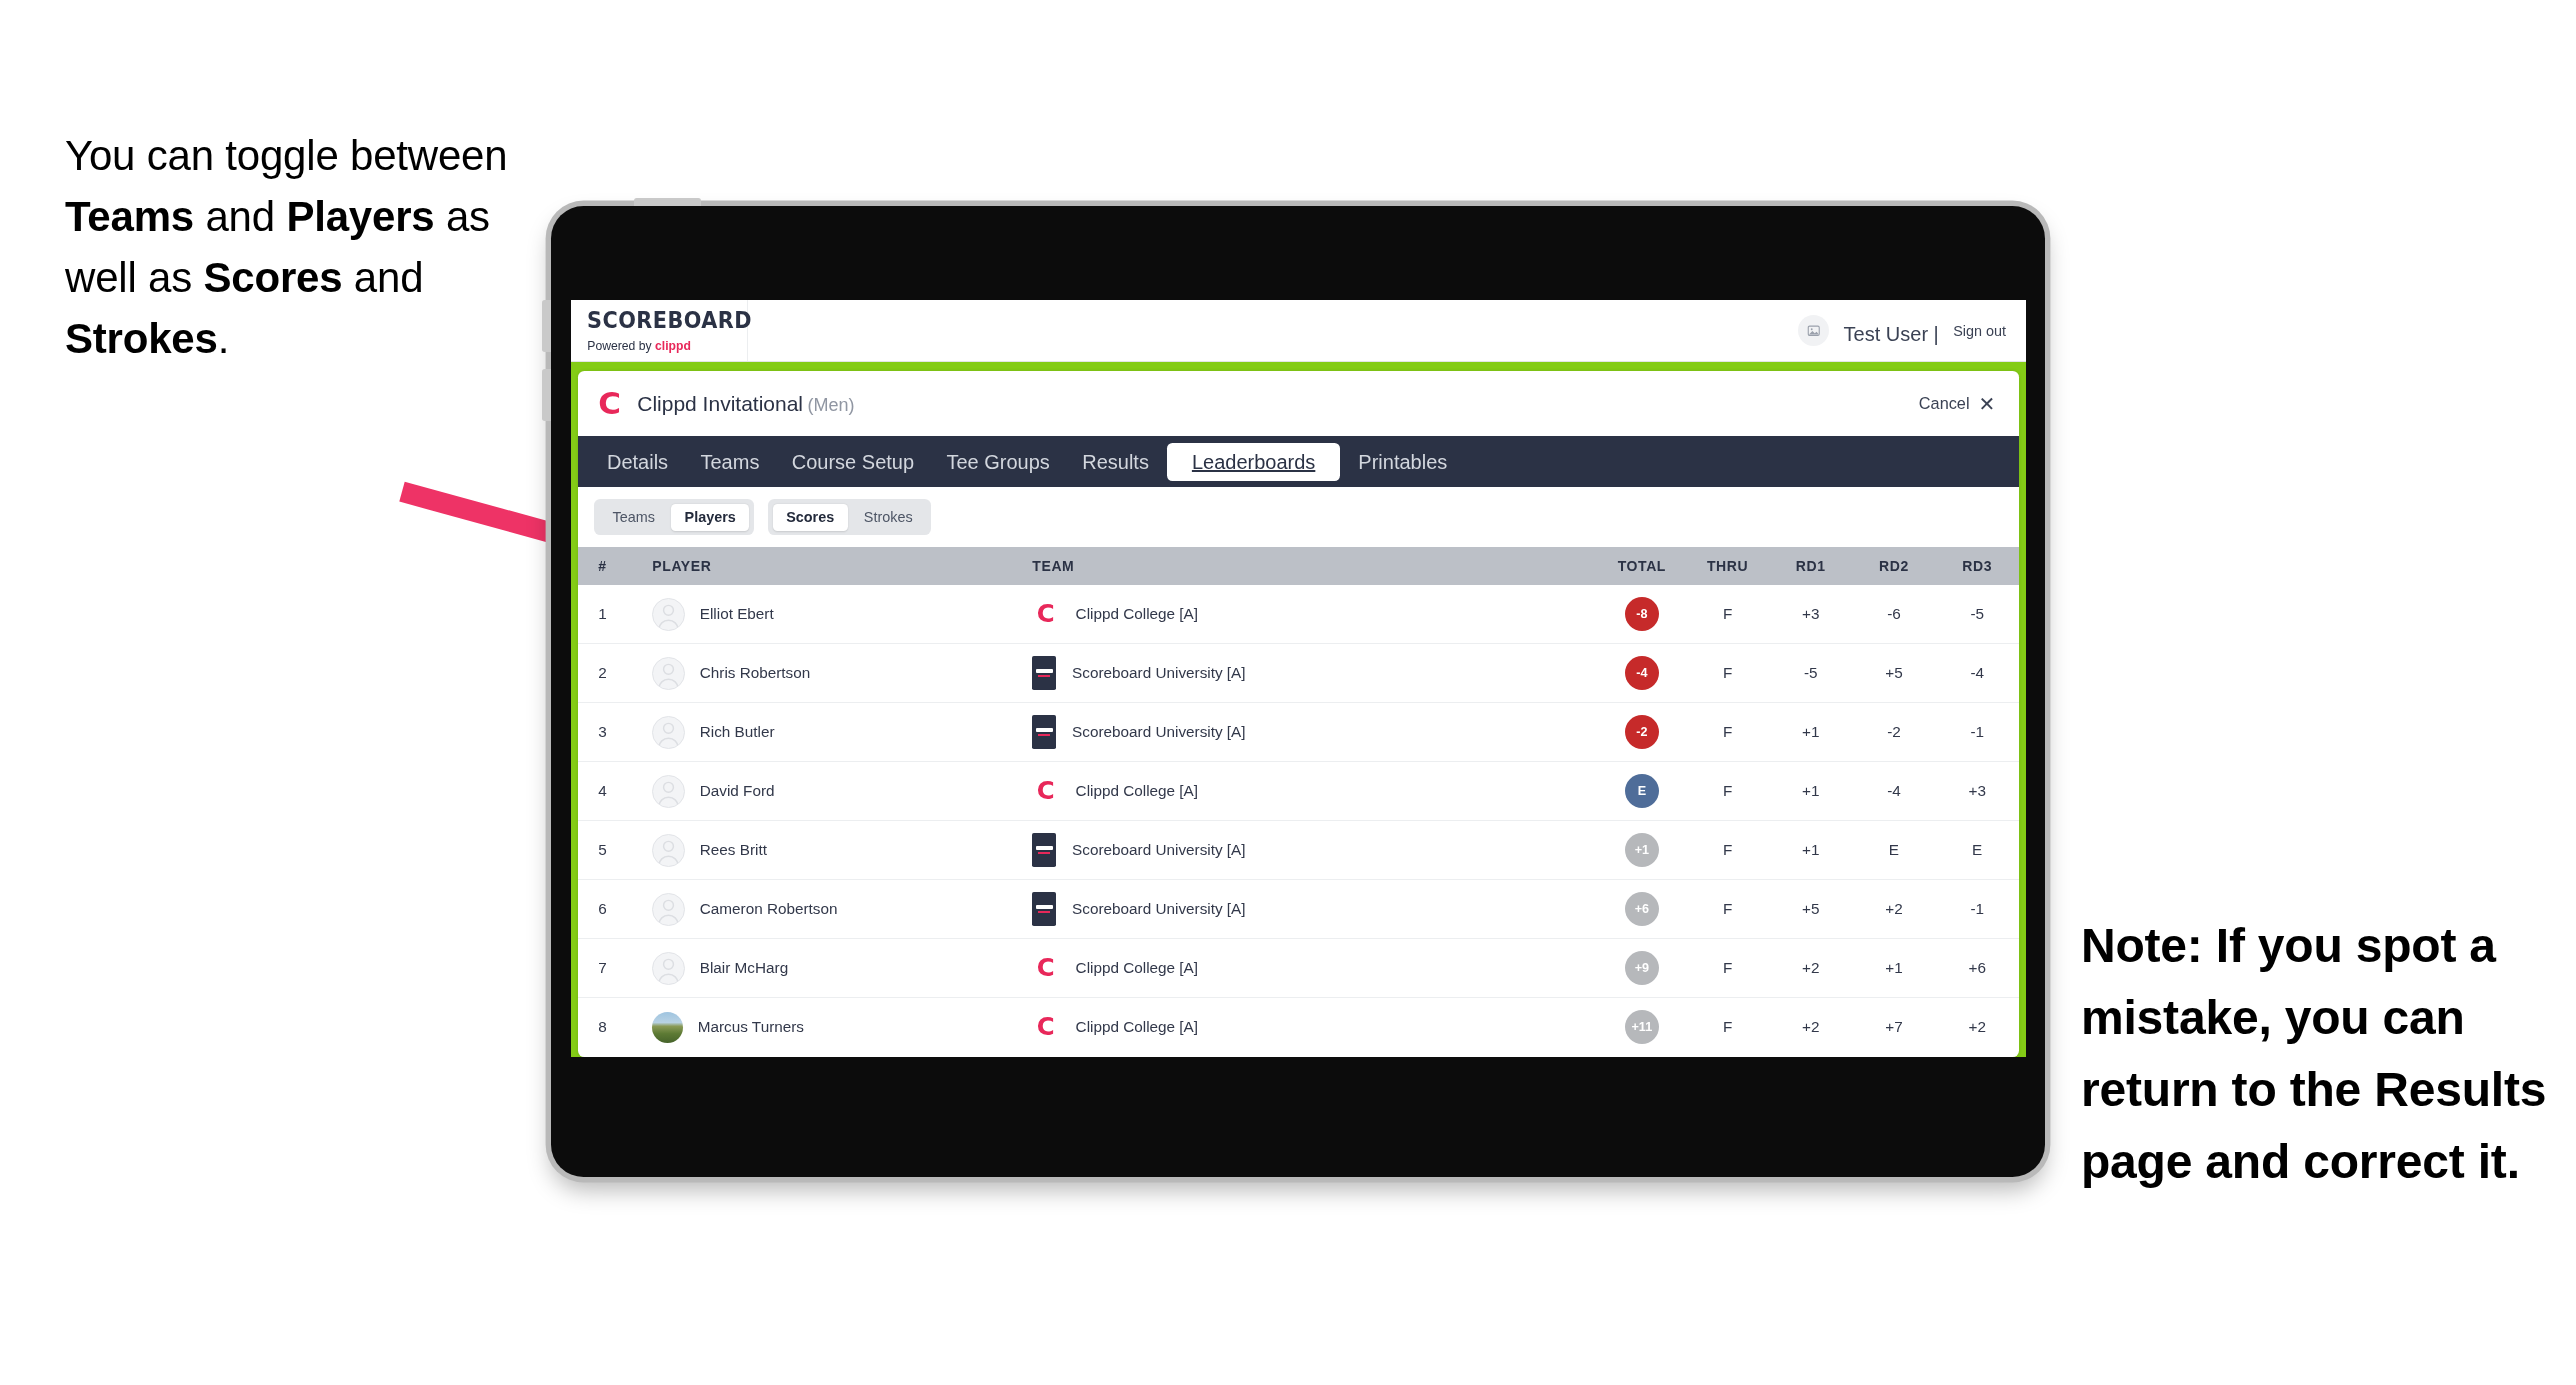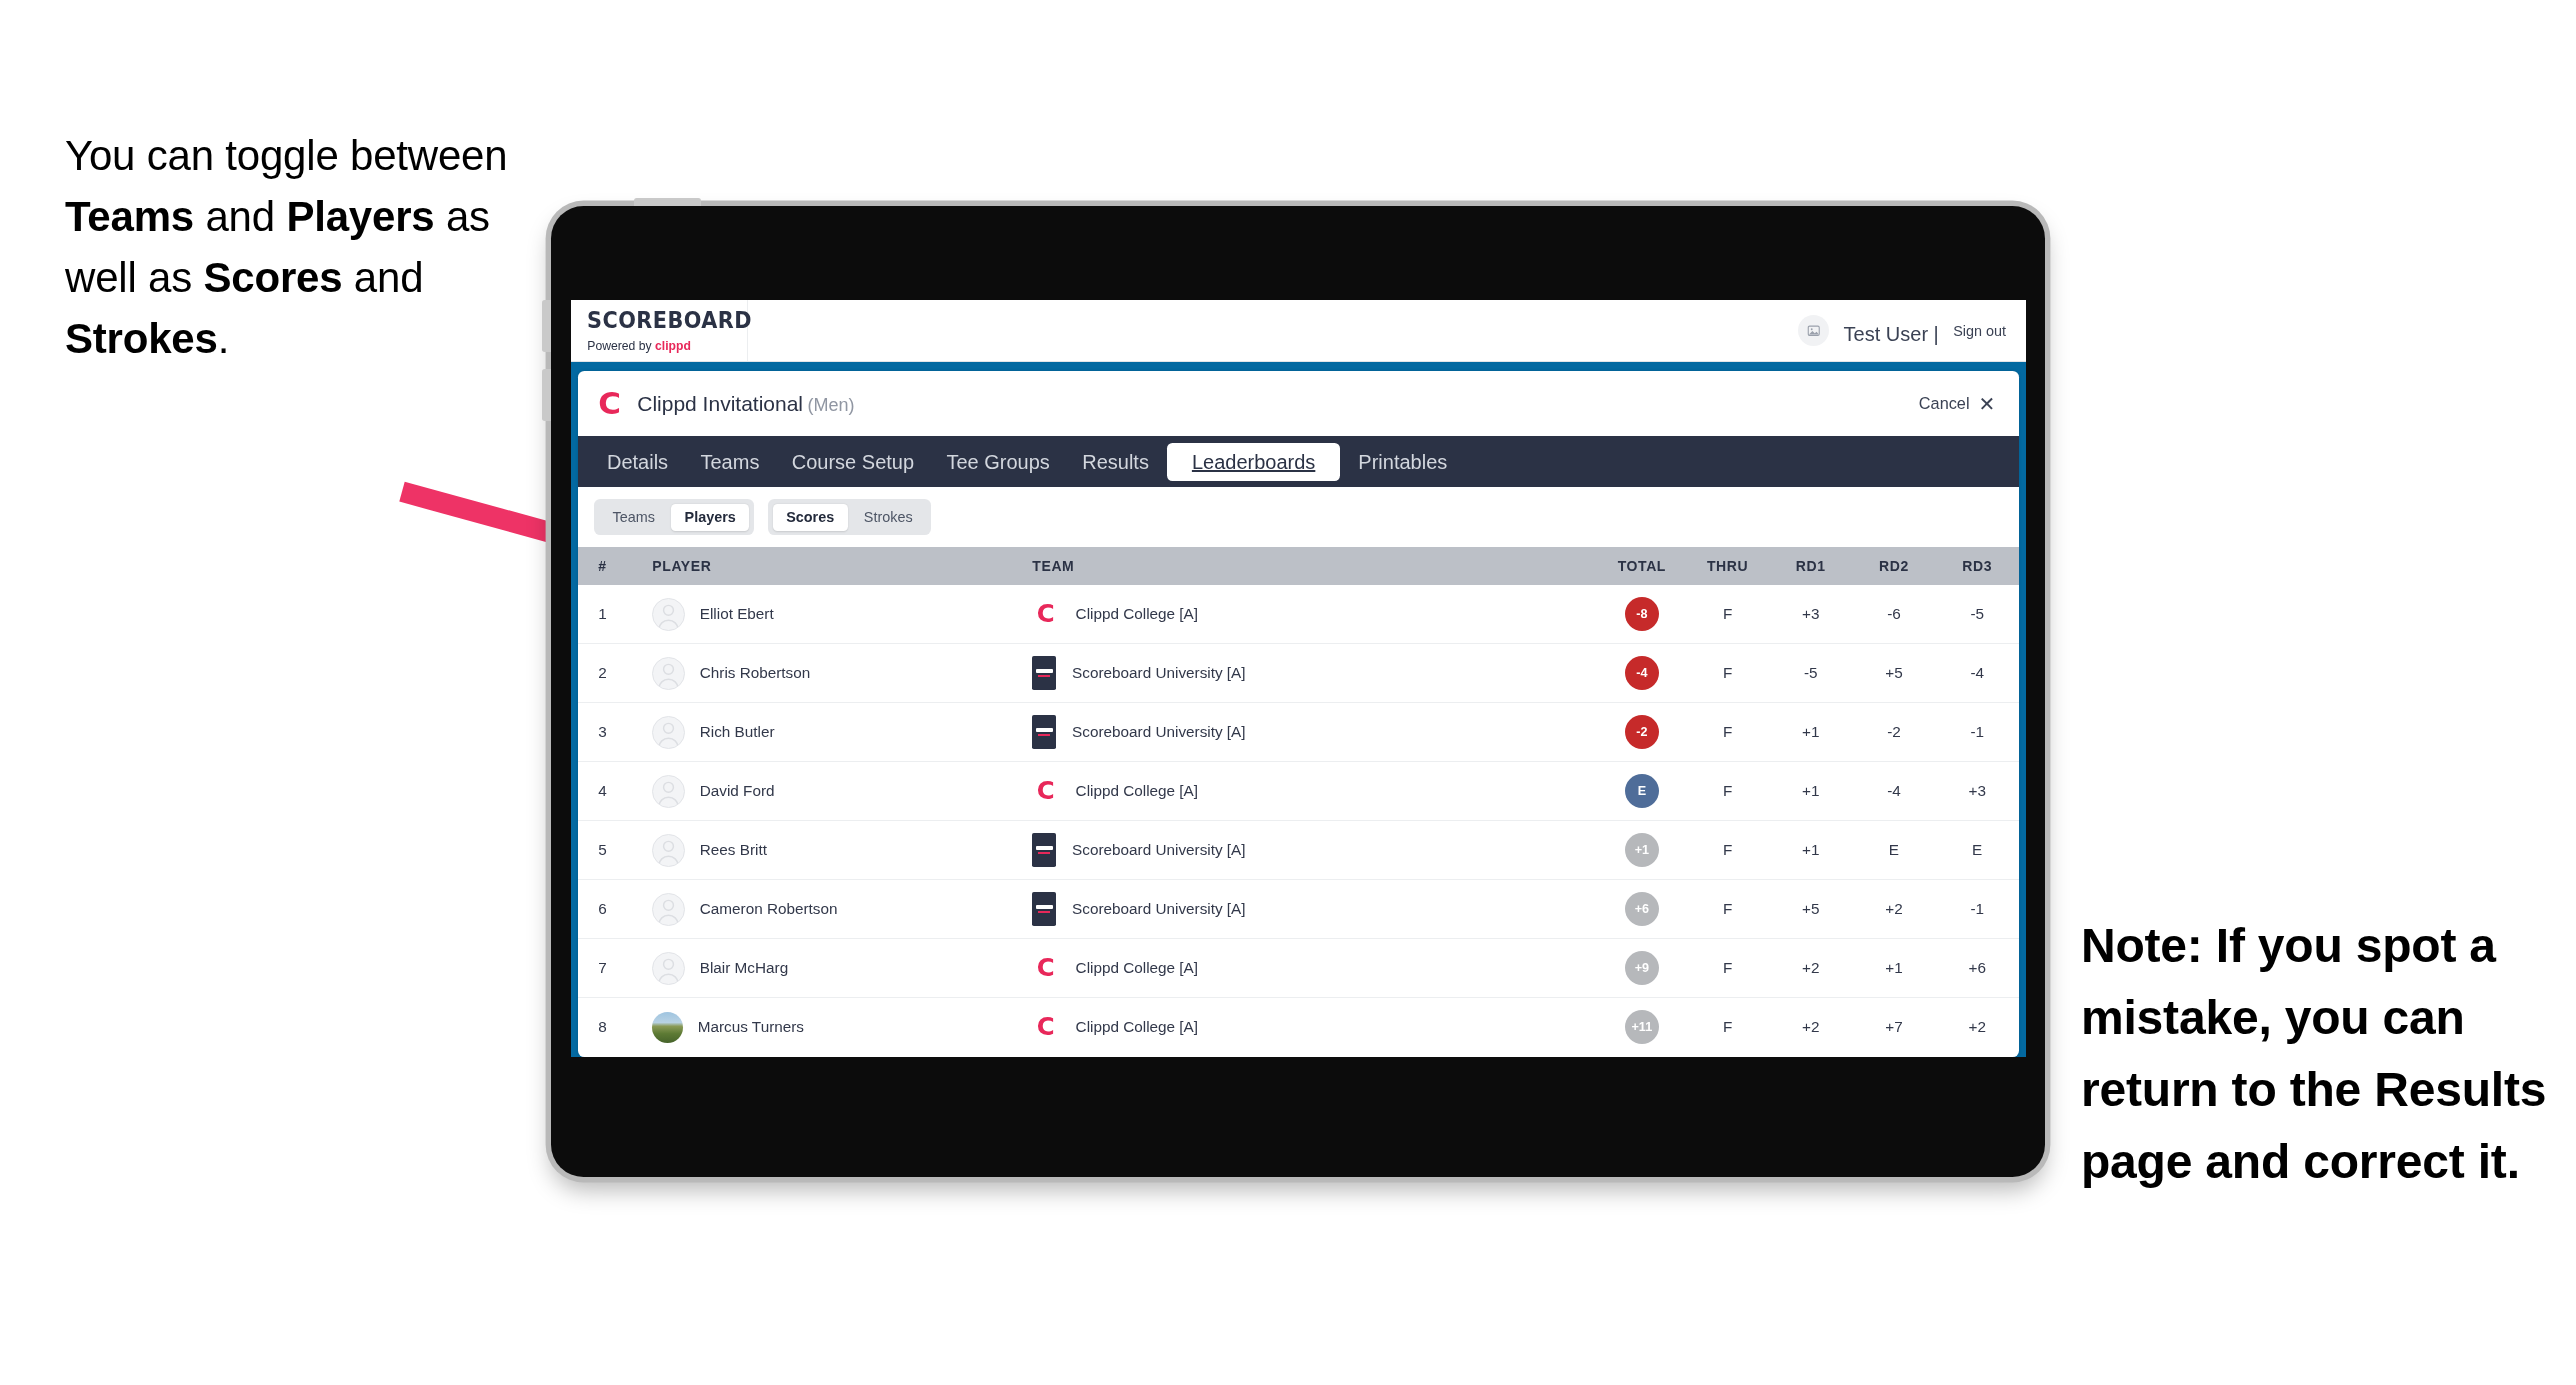--- a/index.html
+++ b/index.html
@@ -89,21 +89,21 @@
     width: 1455px;
     height: 757px;
     background: #ffffff;
     overflow: hidden;
   }
 
   
   .app {
     width: 100%;
     height: 100%;
-    background: #0369a1;
+    background: #84cc16;
     position: relative;
     display: flex;
     flex-direction: column;
   }
 
   
   .topbar {
     height: 61px;
     min-height: 61px;
     background: #ffffff;

